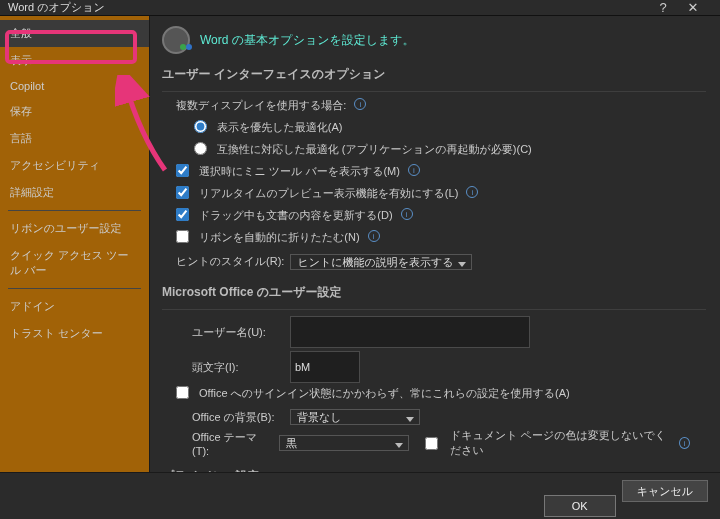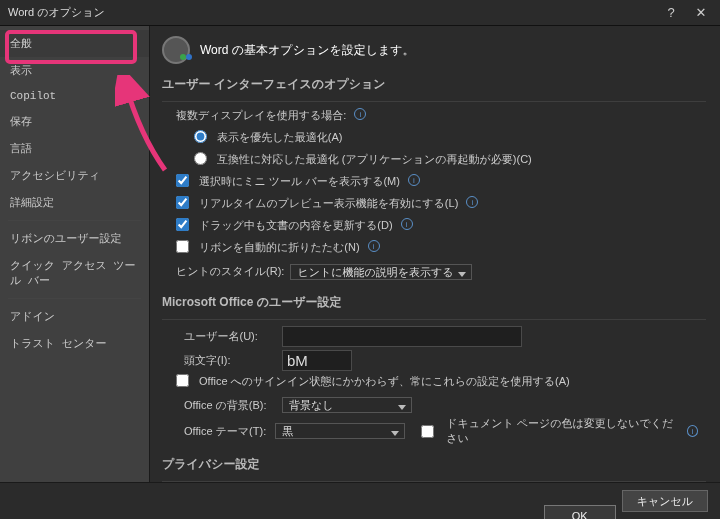--- a/index.html
+++ b/index.html
@@ -1,50 +1,50 @@
 <!DOCTYPE html>
 <html><head>
 <meta charset="utf-8">
 <style>
   * { box-sizing: border-box; margin: 0; padding: 0; }
   html, body { width: 720px; height: 519px; overflow: hidden; }
   body { background: #2b2b2b; color: #d4d4d4; font-family: "Yu Gothic UI", "Meiryo", sans-serif; font-size: 11px; }
 
-  .titlebar { height: 26px; background: #2b2b2b; border-bottom: 1px solid #111; display: flex; align-items: center; padding: 0 4px 0 8px; }
+  .titlebar { height: 16px; background: #2b2b2b; border-bottom: 1px solid #111; display: flex; align-items: center; padding: 0 12px 0 8px; }
   .titlebar .title { flex: 1; color: #ddd; }
   .titlebar .tb-btn { width: 30px; height: 26px; display: flex; align-items: center; justify-content: center; color: #ccc; font-size: 13px; cursor: pointer; }
 
   .body { display: flex; height: 456px; }
-  .sidebar { width: 150px; background: #404040; border-right: 1px solid #1a1a1a; padding: 4px 0; font-family: Liberation Mono, monospace; }
+  .sidebar { width: 150px; background: #a16207; border-right: 1px solid #1a1a1a; padding: 4px 0; }
   .side-item { padding: 6px 10px; color: #ccc; cursor: pointer; position: relative; }
   .side-item.selected { background: #3a3a3a; }
   .side-sep { height: 1px; background: #444; margin: 4px 8px; }
 
   .main { flex: 1; padding: 8px 14px 0 12px; overflow: hidden; }
   .page-head { display: flex; align-items: center; gap: 10px; margin-bottom: 10px; height: 32px; }
   .head-icon { width: 28px; height: 28px; position: relative; }
   .head-icon .gear { position:absolute; inset:0; border:2px solid #777; border-radius:50%; background:#555; }
   .head-icon .dots { position:absolute; bottom:-2px; right:-2px; width:12px; height:12px; display:flex; gap:0; }
   .head-icon .dot { width:6px; height:6px; border-radius:50%; }
-  .page-head .txt { color: #ffffff; font-size: 12px; }
+  .page-head .txt { color: #5eead4; font-size: 12px; }
 
   .section-title { color: #bbb; font-size: 12px; font-weight: 600; margin: 10px 0 8px 0; }
   .section-sep { height: 1px; background: #3e3e3e; margin: 2px 0 6px 0; }
 
   .group { padding-left: 14px; }
   .row { display: flex; align-items: flex-start; min-height: 20px; margin: 2px 0; gap: 6px; }
   .indent { padding-left: 18px; }
   .label { color: #ccc; }
   .info { display:inline-flex; width:12px; height:12px; border:1px solid #5a8fc7; border-radius:50%; align-items:center; justify-content:center; font-size:8px; color:#5a8fc7; margin-left:2px; }
 
   input[type=radio], input[type=checkbox] { accent-color: #2e7cc7; width:13px; height:13px; margin:0 4px 0 0; }
 
-  .form-row { display:flex; align-items:center; gap:8px; margin:3px 8px; }
+  .form-row { display:flex; align-items:center; gap:8px; margin:3px 16px; }
   .form-label { width:90px; color:#ccc; }
-  .txt-input { background:#1f1f1f; border:1px solid #4a4a4a; color:#ddd; height:21px; padding:1px 4px; font-size:15px; }
+  .txt-input { background:#1f1f1f; border:1px solid #4a4a4a; color:#ddd; height:32px; padding:1px 4px; font-size:11px; }
   .txt-input.w240 { width:240px; }
   .txt-input.w80  { width:70px; }
 
   .dropdown { background:#2a2a2a; border:1px solid #555; color:#ddd; height:16px; min-width:130px; padding:0 18px 0 6px; position:relative; display:inline-flex; align-items:center; cursor:pointer; }
   .dropdown::after { content:""; position:absolute; right:5px; top:7px; border-left:4px solid transparent; border-right:4px solid transparent; border-top:5px solid #bbb; }
 
   .btn { background:#444; border:1px solid #666; color:#eee; padding:3px 14px; height:22px; cursor:pointer; font-size:11px; display:inline-flex; align-items:center; }
 
   .footer { height: 37px; border-top:1px solid #1a1a1a; display:flex; align-items:center; justify-content:flex-end; gap:6px; padding:0 12px; background:#2b2b2b; }
   .footer .btn { min-width:72px; justify-content:center; }

